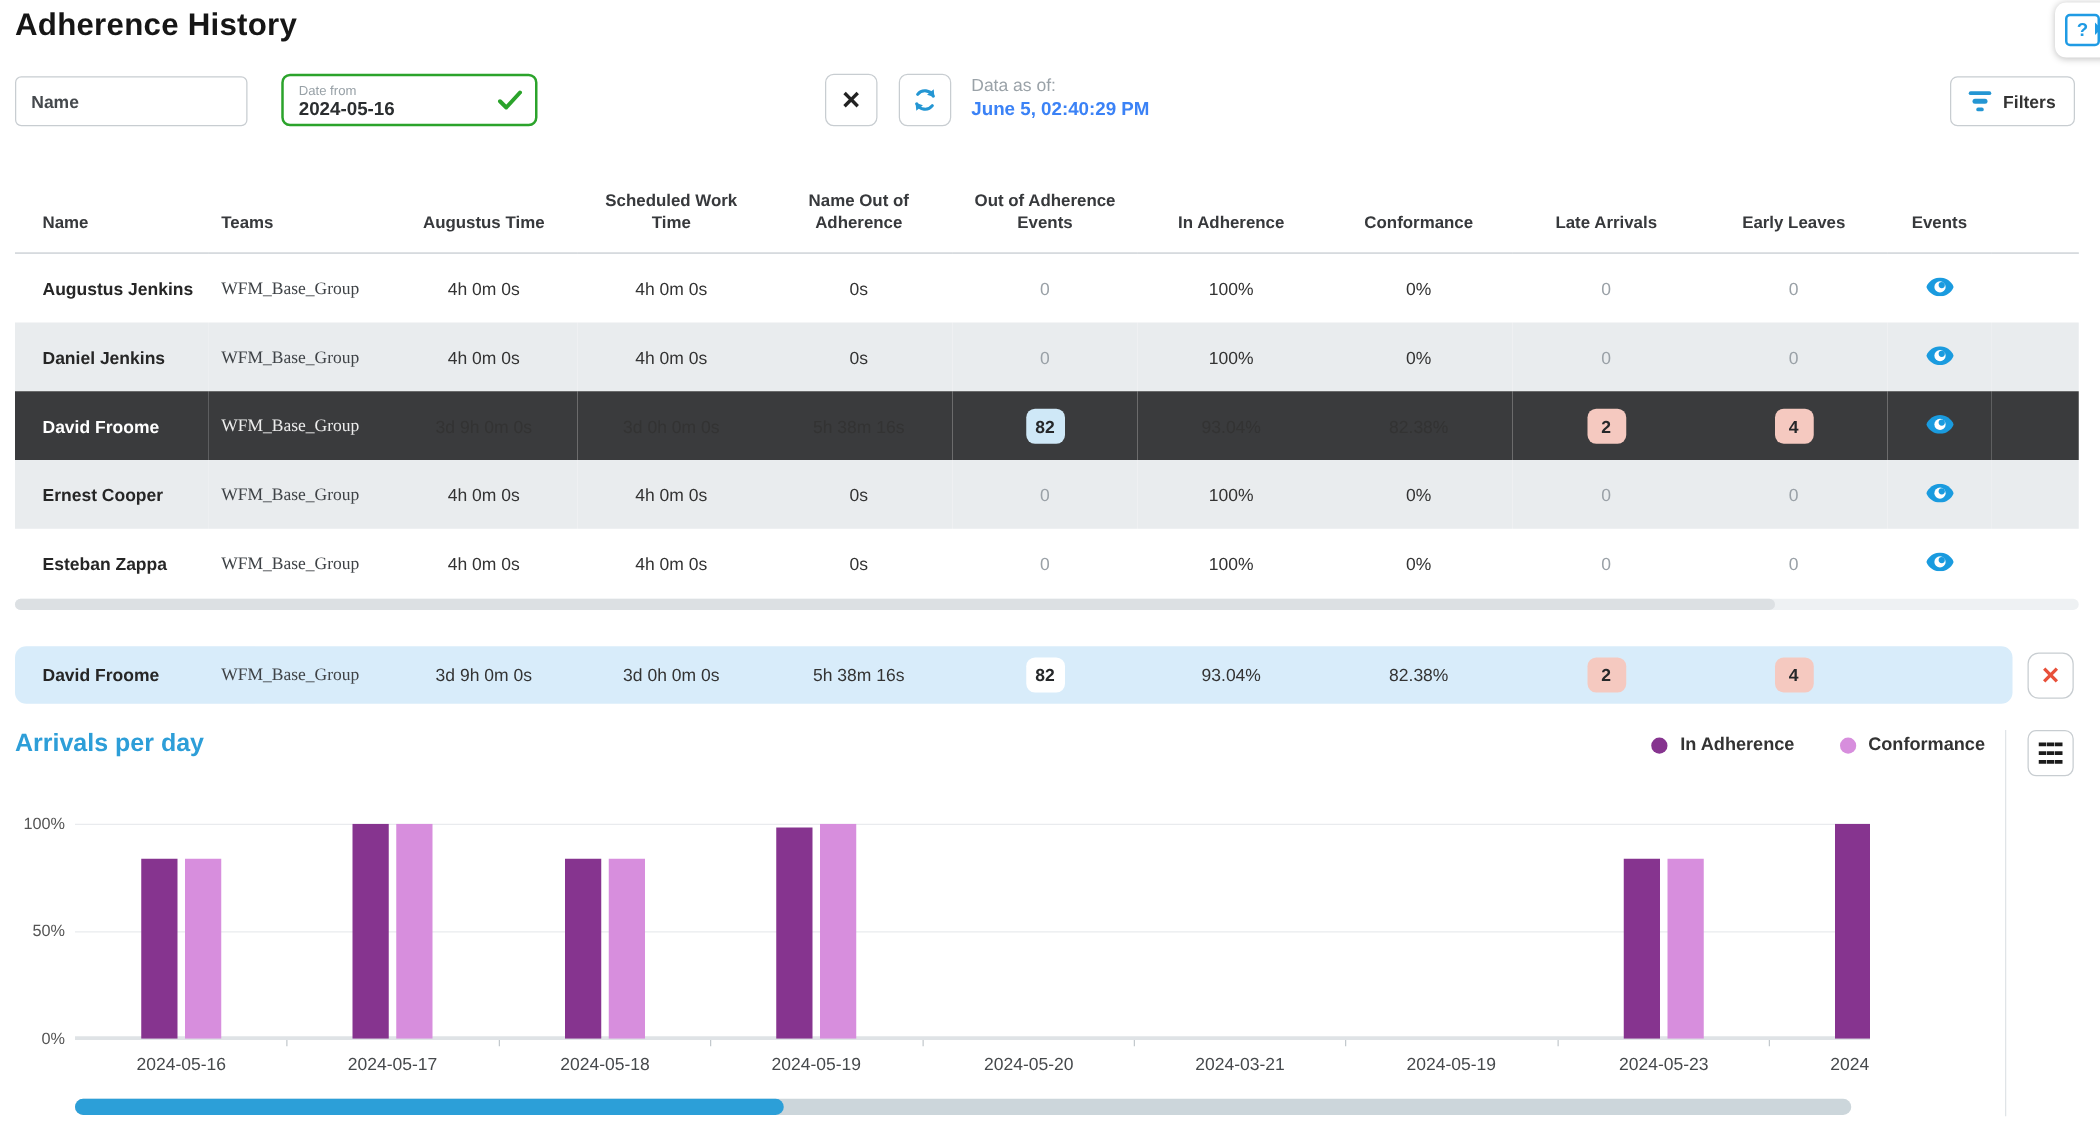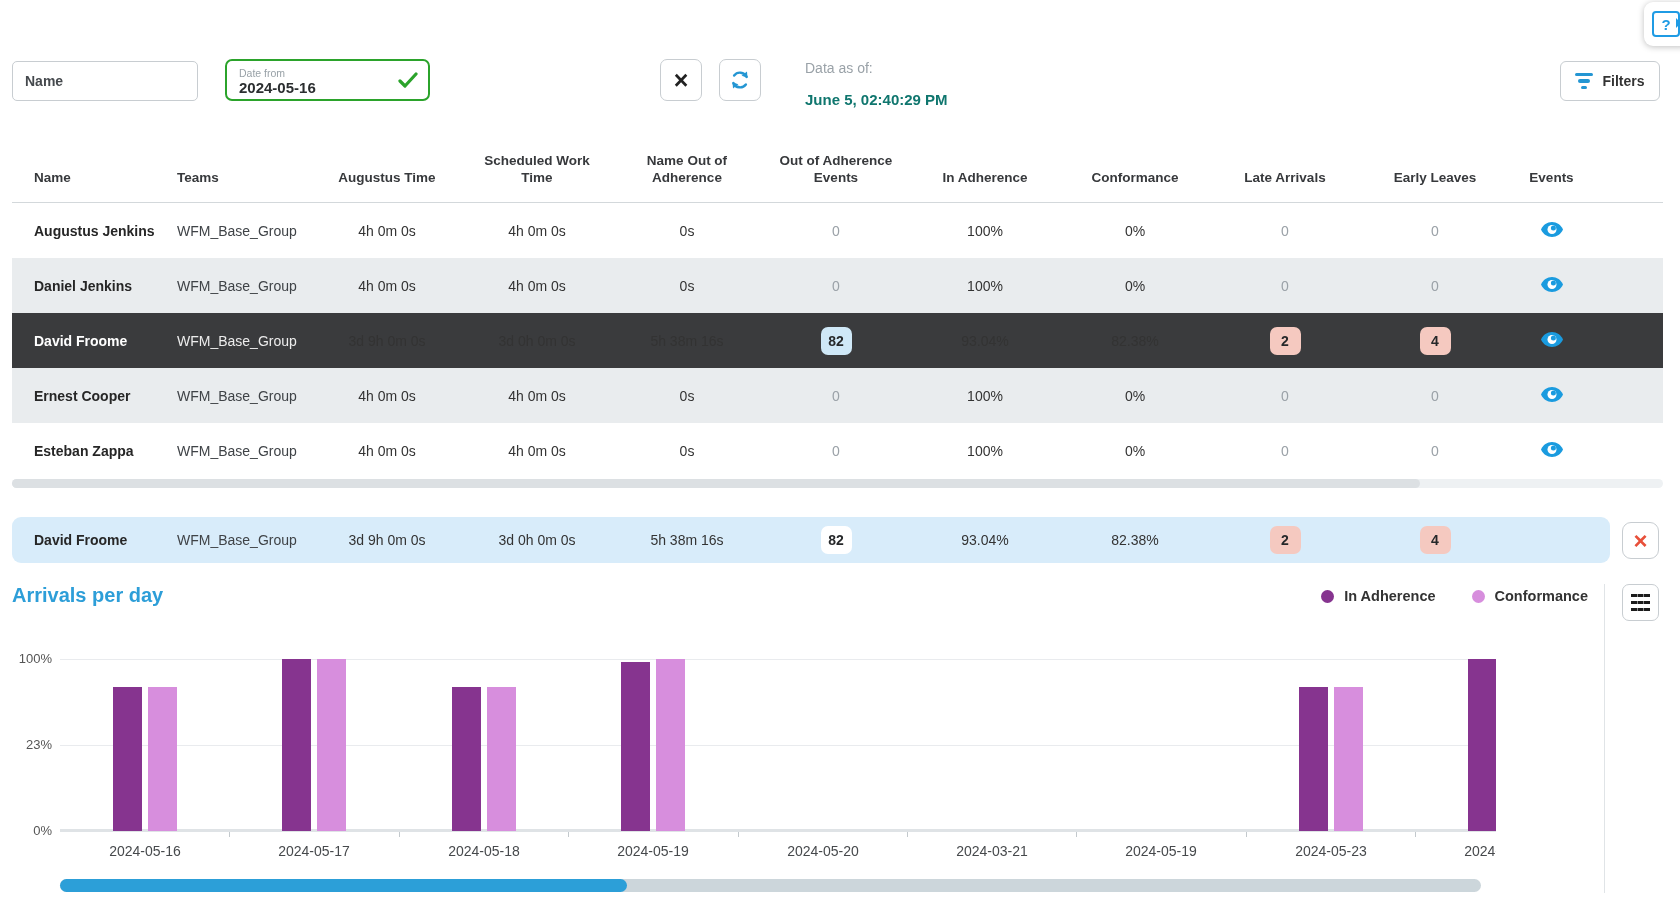--- a/index.html
+++ b/index.html
@@ -25,23 +25,23 @@
   .datebox{border:2px solid #2ba32b;border-radius:7px;height:42px;top:59px;display:flex;align-items:center;box-sizing:border-box;background:#fff;}
   #date-from{left:225px;width:205px;}
   #date-to{left:443px;width:205px;}
   .date-texts{flex:1;padding-left:12px;}
   .date-label{font-size:10.5px;color:#98a1a7;line-height:12px;margin-top:2px;}
   .date-value{font-size:15px;color:#2b2e30;font-weight:600;line-height:17px;}
   .date-check{margin-right:10px;display:flex;}
   .sqbtn{box-sizing:border-box;border:1px solid #c8cdd1;border-radius:7px;background:#fff;display:flex;align-items:center;justify-content:center;cursor:pointer;}
   #clear-dates-button{left:660px;top:59px;width:42px;height:42px;font-size:25px;font-weight:700;color:#222;line-height:1;}
   #refresh-button{left:719px;top:59px;width:42px;height:42px;}
-  #data-as-of{left:805px;top:60px;}
+  #data-as-of{left:777px;top:60px;}
   #data-as-of .l1{font-size:14px;color:#9aa2a8;}
-  #data-as-of .l2{font-size:15px;color:#0f766e;font-weight:600;margin-top:15px;}
+  #data-as-of .l2{font-size:15px;color:#3b82f6;font-weight:600;margin-top:3px;}
   #filters-button{left:1560px;top:61px;width:100px;height:40px;border-radius:6px;gap:9px;}
   #filters-button .txt{font-size:14px;font-weight:700;color:#333;}
   .funnel{display:flex;flex-direction:column;align-items:center;gap:3px;}
   .funnel i{display:block;height:3.5px;background:#2496d3;border-radius:2px;}
   .funnel i:nth-child(1){width:18px;}.funnel i:nth-child(2){width:12px;}.funnel i:nth-child(3){width:6px;}
 
   
   #adherence-table{left:12px;top:128px;width:1651px;border-collapse:collapse;table-layout:fixed;}
   #adherence-table th{vertical-align:bottom;padding:24px 2px 16px 2px;font-size:13.5px;font-weight:700;color:#37393c;line-height:17px;border-bottom:1px solid #d3d8db;}
   #adherence-table th.al{text-align:left;}
@@ -50,21 +50,21 @@
   #adherence-table td{height:55px;padding:0 2px;font-size:14px;color:#333;}
   #adherence-table td.al{text-align:left;}
   #adherence-table td.ac{text-align:center;}
   #adherence-table td:first-child, #adherence-table th:first-child{padding-left:22px;}
   #adherence-table td:nth-child(2), #adherence-table th:nth-child(2){padding-left:10px;}
   tr.alt{background:#e9ecee;}
   tr.sel{background:#3a3b3d;}
   tr.sel td{color:#fff;}
   .nm{font-weight:700;color:#262626;}
   tr.sel .nm{color:#fff;}
-  .team{color:#3f4347;}
+  .team{color:#3f4347;font-family:Liberation Serif, serif;}
   tr.sel .team{color:#eceiecec;color:#ececec;}
   .muted{color:#9aa1a7;}
   .badge{display:inline-block;min-width:17px;padding:7px 7px;border-radius:7px;font-weight:700;font-size:14px;line-height:1;color:#26282a;text-align:center;}
   .b-blue{background:#cfe8f7;}
   .b-pink{background:#f5c9c0;}
   .b-white{background:#fff;}
   .eyebtn{display:inline-flex;cursor:pointer;}
 
   
   #table-hscroll{left:12px;top:479px;width:1651px;height:9px;background:#eef1f3;border-radius:5px;}
@@ -98,20 +98,21 @@
   #xlabels-clip{left:60px;top:843px;width:1436px;height:20px;overflow:hidden;}
   .xlab{position:absolute;top:0;width:130px;text-align:center;font-size:14px;color:#46494c;}
   #chart-scrollbar{left:60px;top:879px;width:1421px;height:13px;background:#ccd6db;border-radius:7px;}
   #chart-scrollbar-thumb{left:0;top:0;width:567px;height:13px;background:#2c9fd8;border-radius:7px;}
 </style>
 </head>
 <body>
 
 <div id="app">
 
+  <div class="abs" id="page-title">Adherence History</div>
 
   <div class="abs" id="help-card">
     <span id="help-icon">?</span>
   </div>
 
   <input class="abs fbox" id="name-input" placeholder="Name" style="">
 
   <div class="abs datebox" id="date-from">
     <div class="date-texts">
       <div class="date-label">Date from</div>
@@ -360,21 +361,21 @@
     <span class="dashrow"></span>
     <span class="dashrow"></span>
   </div>
   <div class="abs" id="chart-divider"></div>
 
   <div class="abs" id="chart-area">
       <div class="abs gridline" style="top: 659px;"></div>
       <div class="abs gridline" style="top: 745px;"></div>
       <div class="abs" id="chart-baseline"></div>
       <div class="abs ylab" style="top: 651px;">100%</div>
-      <div class="abs ylab" style="top: 737px;">23%</div>
+      <div class="abs ylab" style="top: 737px;">50%</div>
       <div class="abs ylab" style="top: 823px;">0%</div>
       <div class="abs tick" style="left: 229.4px;"></div>
       <div class="abs tick" style="left: 398.8px;"></div>
       <div class="abs tick" style="left: 568.2px;"></div>
       <div class="abs tick" style="left: 737.6px;"></div>
       <div class="abs tick" style="left: 907px;"></div>
       <div class="abs tick" style="left: 1076.4px;"></div>
       <div class="abs tick" style="left: 1245.8px;"></div>
       <div class="abs tick" style="left: 1415.2px;"></div>
       <div class="abs" id="bars-clip">

